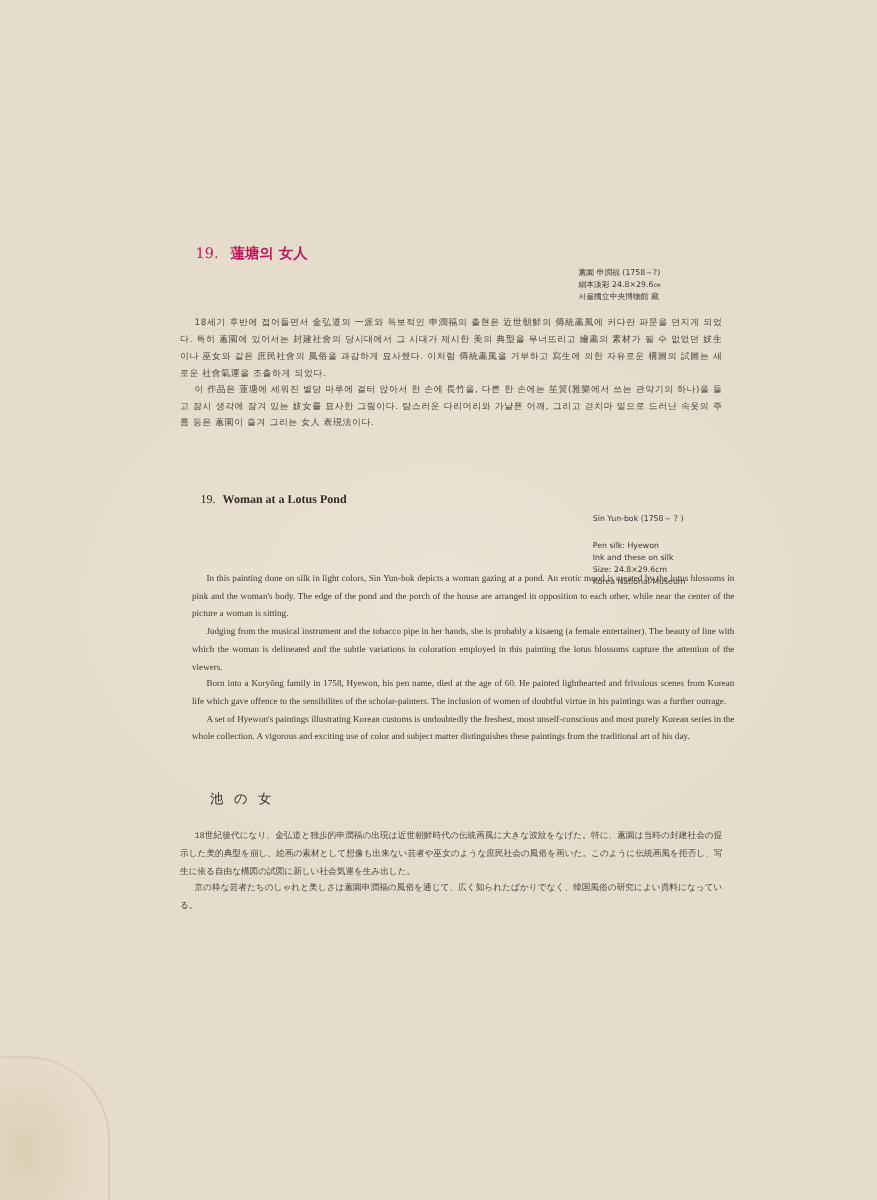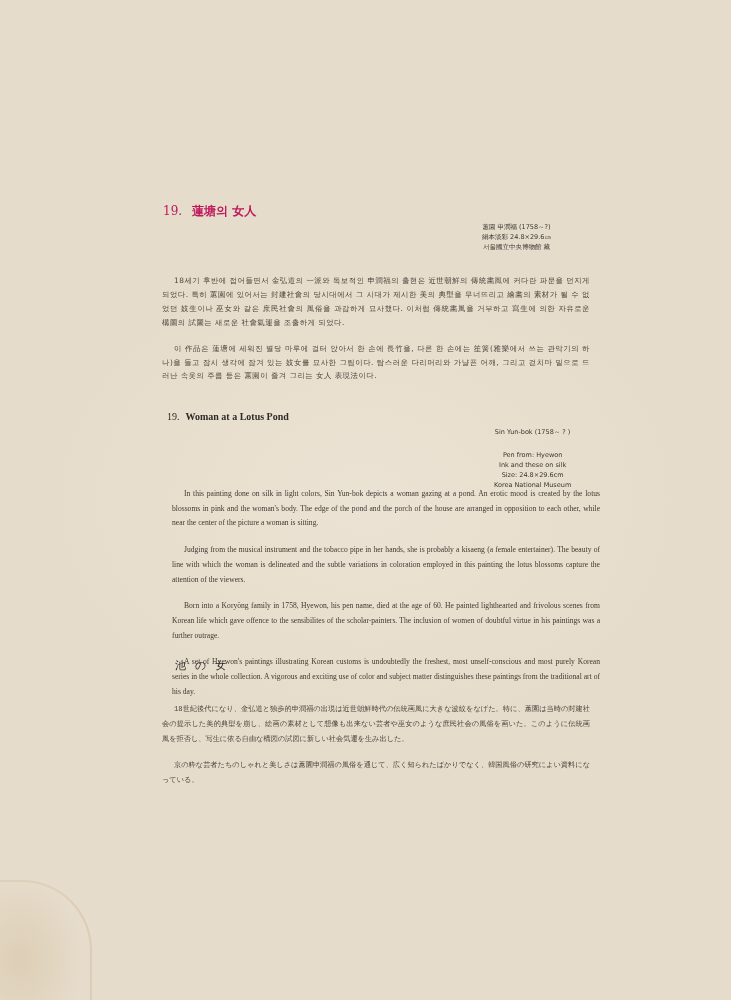--- a/index.html
+++ b/index.html
@@ -8,24 +8,24 @@
     background:#e6dccb;
     background-image:
       radial-gradient(ellipse 90px 120px at 20px 960px, rgba(205,180,140,0.35), rgba(205,180,140,0) 70%),
       radial-gradient(ellipse 400px 300px at 365px 500px, rgba(240,233,220,0.5), rgba(240,233,220,0) 80%);
     font-family: "DejaVu Serif", serif;
     color:#3a3530;
   }
   .abs { position:absolute; }
   .title-ko { left:163px; top:203px; font-size:12px; font-weight:bold; color:#be185d; }
   .title-ko .num { font-weight:normal; margin-right:10px; }
-  .credits { font-family:"DejaVu Sans", sans-serif; font-size:6.5px; line-height:10px; color:#3a3530;text-align:center; }
+  .credits { font-family:"DejaVu Sans", sans-serif; font-size:6.5px; line-height:10px; color:#3a3530; }
   .credits-ko { left:482px; top:222px; }
   .para-block { font-size:7.4px; line-height:13.9px; color:#4a443c; width:452px; text-align:justify; }
-  .para-block p { margin:12px; text-indent:12px; }
+  .para-block p { margin:0; text-indent:12px; }
   .ko-block { left:150px; top:262px; font-family:"DejaVu Sans", sans-serif; letter-spacing:0.5px; }
   .title-en { left:167px; top:411px; font-size:10px; font-weight:bold; color:#2e2a26; font-family:"Liberation Serif", serif; }
   .title-en .num { font-weight:normal; margin-right:6px; }
   .credits-en { left:494px; top:427px; }
   .credits-en div:first-child { font-size:6.5px; margin-bottom:13px; }
   .en-block { left:160px; top:475px; font-family:"Liberation Serif", serif; font-weight:normal; font-size:7.6px; line-height:14.7px; color:#3e3830; }
   .title-ja { left:175px; top:658px; font-size:11px; letter-spacing:9px; color:#2e2a26; font-family:"DejaVu Serif", serif; }
   .ja-block { left:150px; top:690px; font-family:Liberation Mono, monospace; font-size:7.2px; line-height:14.8px; }
   .stain { left:0; top:880px; width:90px; height:120px; border-right:2px solid rgba(190,160,120,0.25); border-top:2px solid rgba(190,160,120,0.2); border-radius:0 70px 0 0; }
 </style>
@@ -48,21 +48,21 @@
   <p>18세기 후반에 접어들면서 金弘道의 一派와 독보적인 申潤福의 출현은 近世朝鮮의 傳統畵風에 커다란 파문을 던지게 되었다. 특히 蕙園에 있어서는 封建社會의 당시대에서 그 시대가 제시한 美의 典型을 무너뜨리고 繪畵의 素材가 될 수 없었던 妓生이나 巫女와 같은 庶民社會의 風俗을 과감하게 묘사했다. 이처럼 傳統畵風을 거부하고 寫生에 의한 자유로운 構圖의 試圖는 새로운 社會氣運을 조출하게 되었다.</p>
   <p>이 作品은 蓮塘에 세워진 별당 마루에 걸터 앉아서 한 손에 長竹을, 다른 한 손에는 笙簧(雅樂에서 쓰는 관악기의 하나)을 들고 잠시 생각에 잠겨 있는 妓女를 묘사한 그림이다. 탐스러운 다리머리와 가냘픈 어깨, 그리고 걷치마 밑으로 드러난 속옷의 주름 등은 蕙園이 즐겨 그리는 女人 表現法이다.</p>
 </div>
 
 <div class="abs title-en">
   <span class="num">19.</span><span>Woman at a Lotus Pond</span>
 </div>
 
 <div class="abs credits credits-en">
   <div>Sin Yun-bok (1758～ ? )</div>
-  <div>Pen from: Hyewon</div>
+  <div>Pen silk: Hyewon</div>
   <div>Ink and these on silk</div>
   <div>Size: 24.8×29.6cm</div>
   <div>Korea National Museum</div>
 </div>
 
 <div class="abs para-block en-block">
   <p>In this painting done on silk in light colors, Sin Yun-bok depicts a woman gazing at a pond. An erotic mood is created by the lotus blossoms in pink and the woman's body. The edge of the pond and the porch of the house are arranged in opposition to each other, while near the center of the picture a woman is sitting.</p>
   <p>Judging from the musical instrument and the tobacco pipe in her hands, she is probably a kisaeng (a female entertainer). The beauty of line with which the woman is delineated and the subtle variations in coloration employed in this painting the lotus blossoms capture the attention of the viewers.</p>
   <p>Born into a Koryŏng family in 1758, Hyewon, his pen name, died at the age of 60. He painted lighthearted and frivolous scenes from Korean life which gave offence to the sensibilites of the scholar-painters. The inclusion of women of doubtful virtue in his paintings was a further outrage.</p>
   <p>A set of Hyewon's paintings illustrating Korean customs is undoubtedly the freshest, most unself-conscious and most purely Korean series in the whole collection. A vigorous and exciting use of color and subject matter distinguishes these paintings from the traditional art of his day.</p>

